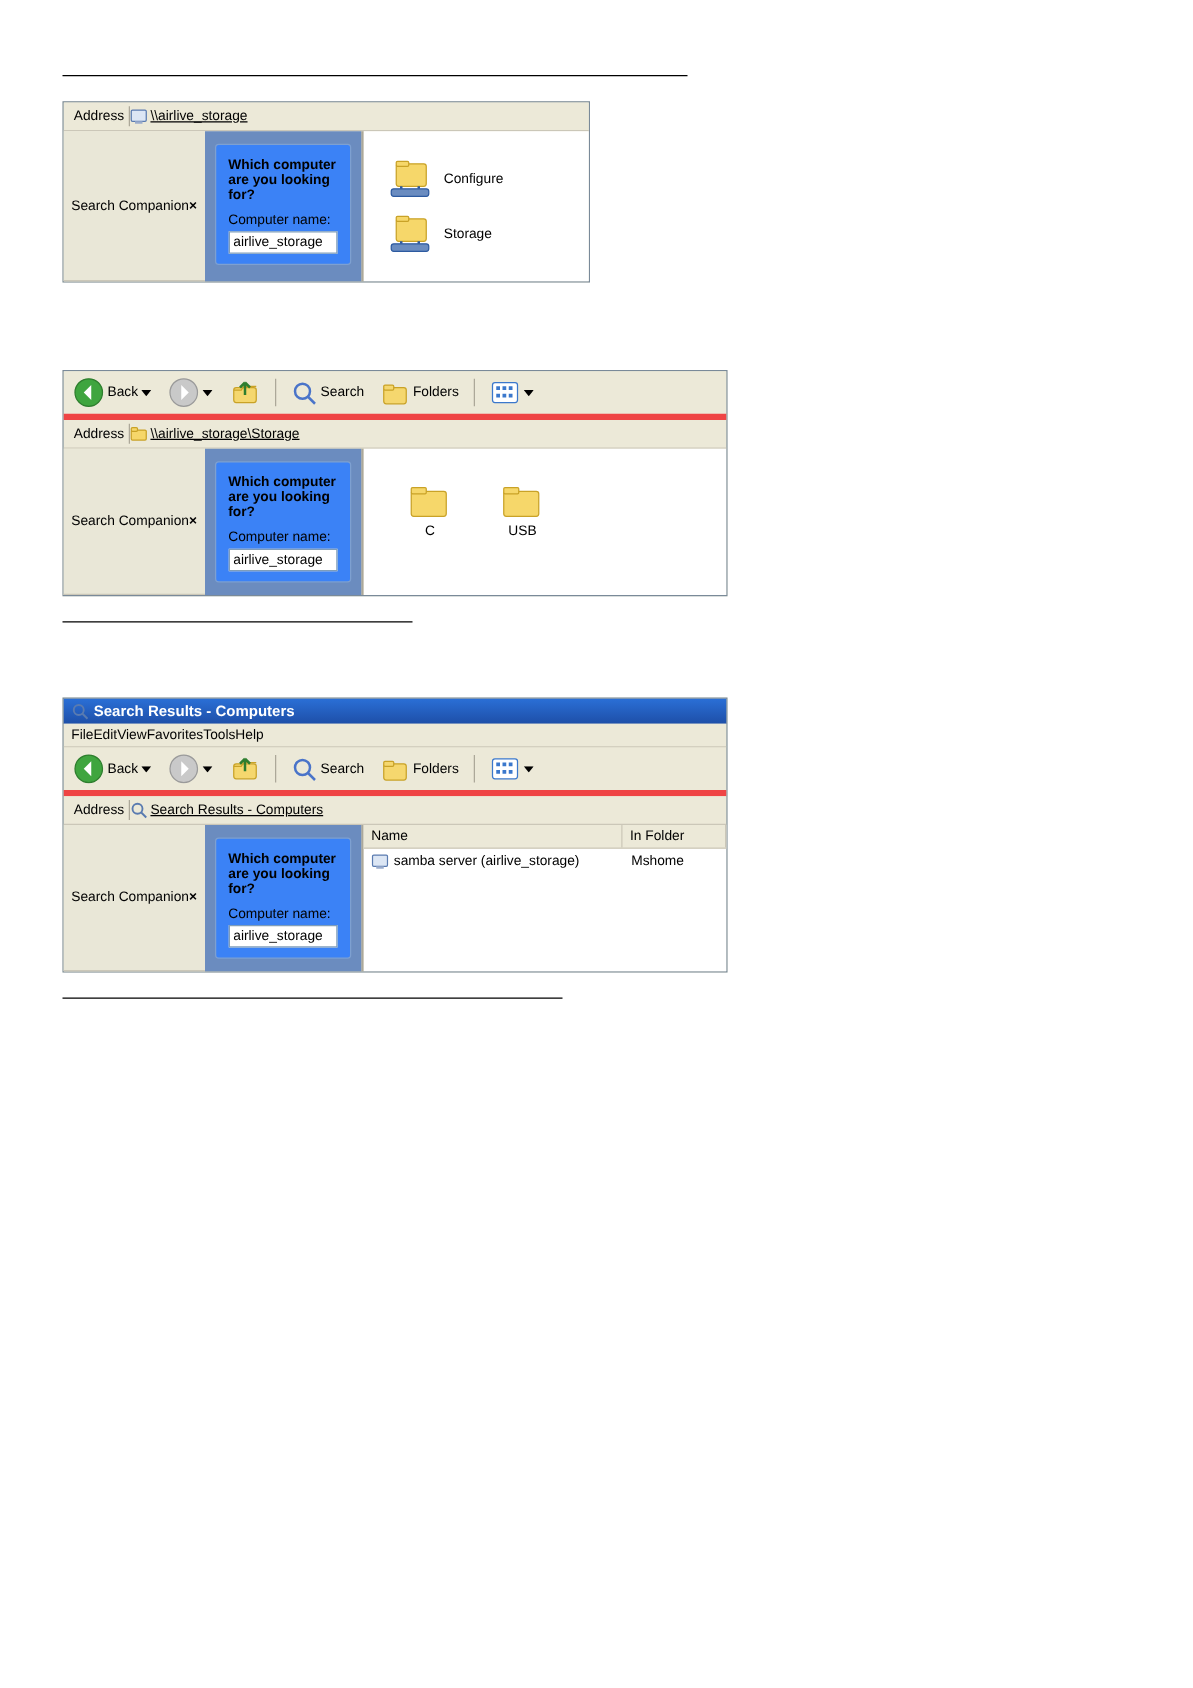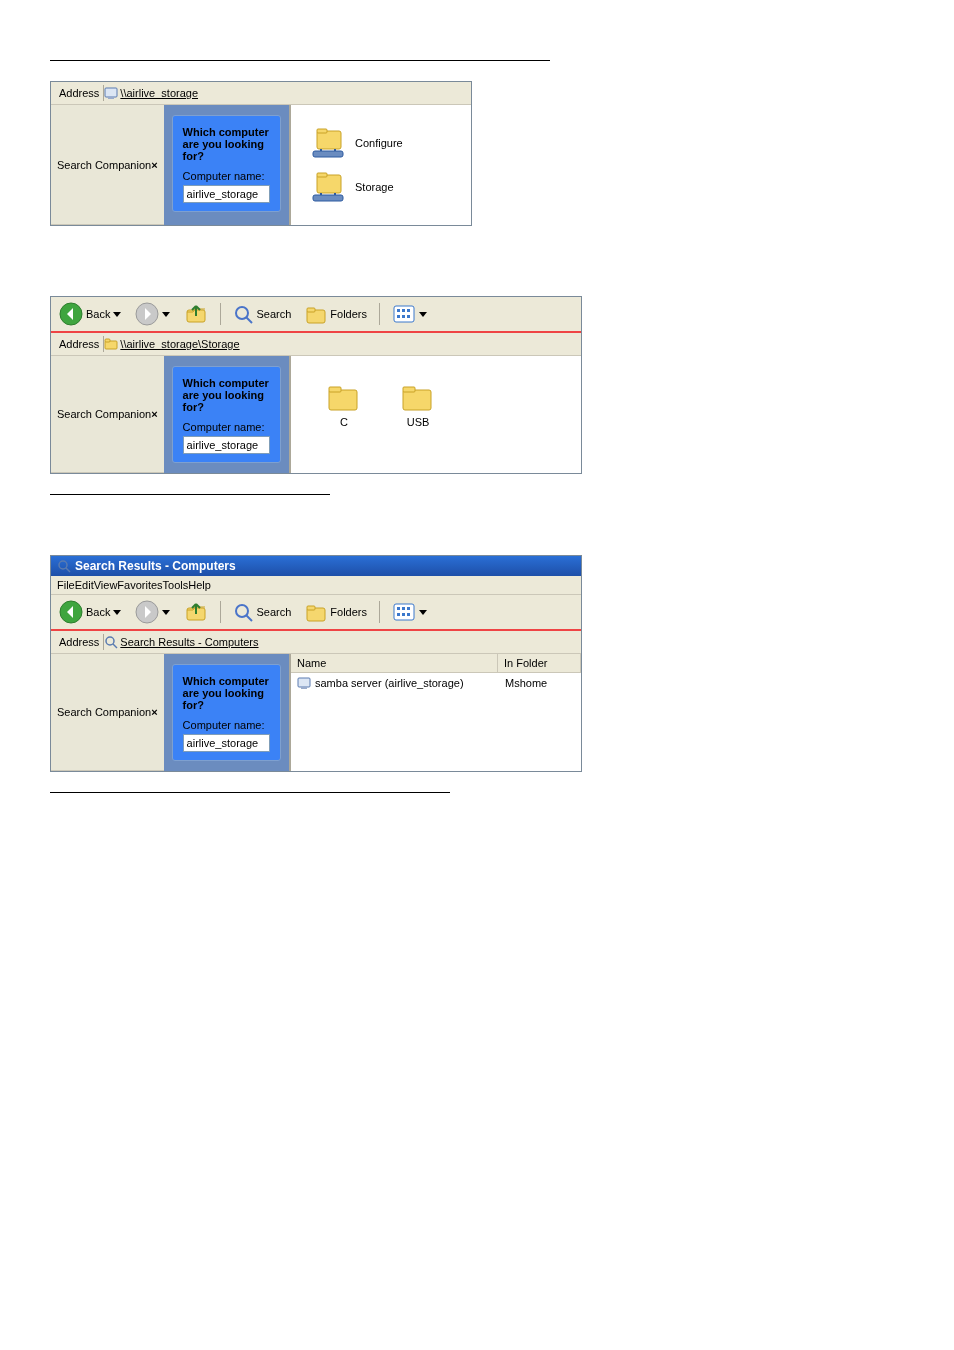--- a/index.html
+++ b/index.html
@@ -45,21 +45,21 @@
     padding: 3px 6px;
     border-bottom: 1px solid #cbc7b8;
     display: flex;
     gap: 0;
   }
   .menubar span { cursor: default; }
 
   .toolbar {
     background: #ece9d8;
     padding: 3px 4px;
-    border-bottom: 2px solid #ef4444;
+    border-bottom: 5px solid #ef4444;
     display: flex;
     align-items: center;
     gap: 6px;
   }
   .tb-btn {
     display: flex;
     align-items: center;
     gap: 3px;
     padding: 2px 4px;
   }

